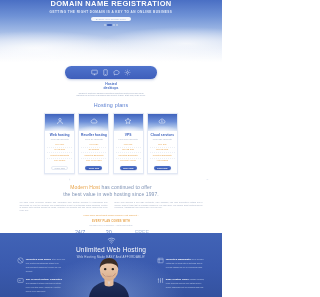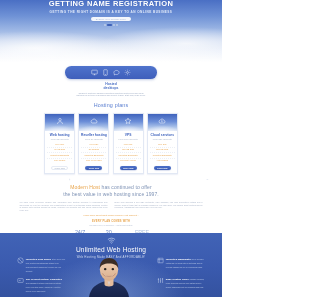--- a/index.html
+++ b/index.html
@@ -183,21 +183,21 @@
 
   
   .person { position:absolute; left:50%; bottom:0; transform:translateX(-50%); width:56px; height:42px; }
 </style>
 </head>
 <body>
 
 <div class="page">
 
   <div class="hero">
-    <div class="hero-title">GETTING NAME REGISTRATION</div>
+    <div class="hero-title">DOMAIN NAME REGISTRATION</div>
     <div class="hero-sub">GETTING THE RIGHT DOMAIN IS A KEY TO AN ONLINE BUSINESS</div>
 
     <div class="hero-search">
       <span>Search your domain name</span>
     </div>
 
     <div class="dots">
       <span class="dot"></span>
       <span class="dot on"></span>
       <span class="dot"></span>

